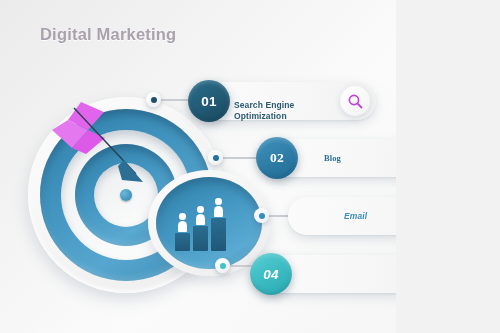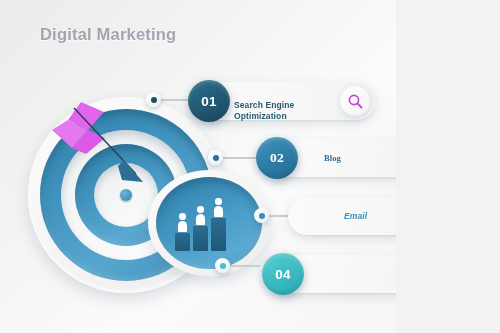--- a/index.html
+++ b/index.html
@@ -296,21 +296,21 @@
   <div class="item-row" style="left:288px; top:197px; width:168px;">
     <div class="item-label" style="position:absolute; left:56px; color:#3b8dbb;font-style:italic;">Email</div>
     <div class="icon-badge" style="right:6px; top:4px;">
       <svg width="17" height="14" viewBox="0 0 17 14">
         <rect x="1" y="2.6" width="15" height="9.6" rx="1.4" fill="#d85ae8"></rect>
         <path d="M1.8 3.6 L8.5 8.4 L15.2 3.6" fill="none" stroke="#ffffff" stroke-width="1.3" stroke-linejoin="round"></path>
       </svg>
     </div>
   </div>
 
-  <div class="item-row" style="left:272px; top:255px; width:182px;">
+  <div class="item-row" style="left:260px; top:255px; width:182px;font-style:italic;">
     <div class="num-badge" style="background:linear-gradient(150deg,#55cfd4,#27a9b2);">
       <span>04</span>
     </div>
     <div class="icon-badge" style="right:6px; top:4px;">
       <svg width="17" height="16" viewBox="0 0 17 16">
         <ellipse cx="8.5" cy="7" rx="6.6" ry="5.6" fill="#d85ae8"></ellipse>
         <polygon points="5.2,11 7.8,11 4.2,14.4" fill="#d85ae8"></polygon>
         <circle cx="5.8" cy="7" r="0.95" fill="#ffffff"></circle>
         <circle cx="8.5" cy="7" r="0.95" fill="#ffffff"></circle>
         <circle cx="11.2" cy="7" r="0.95" fill="#ffffff"></circle>

